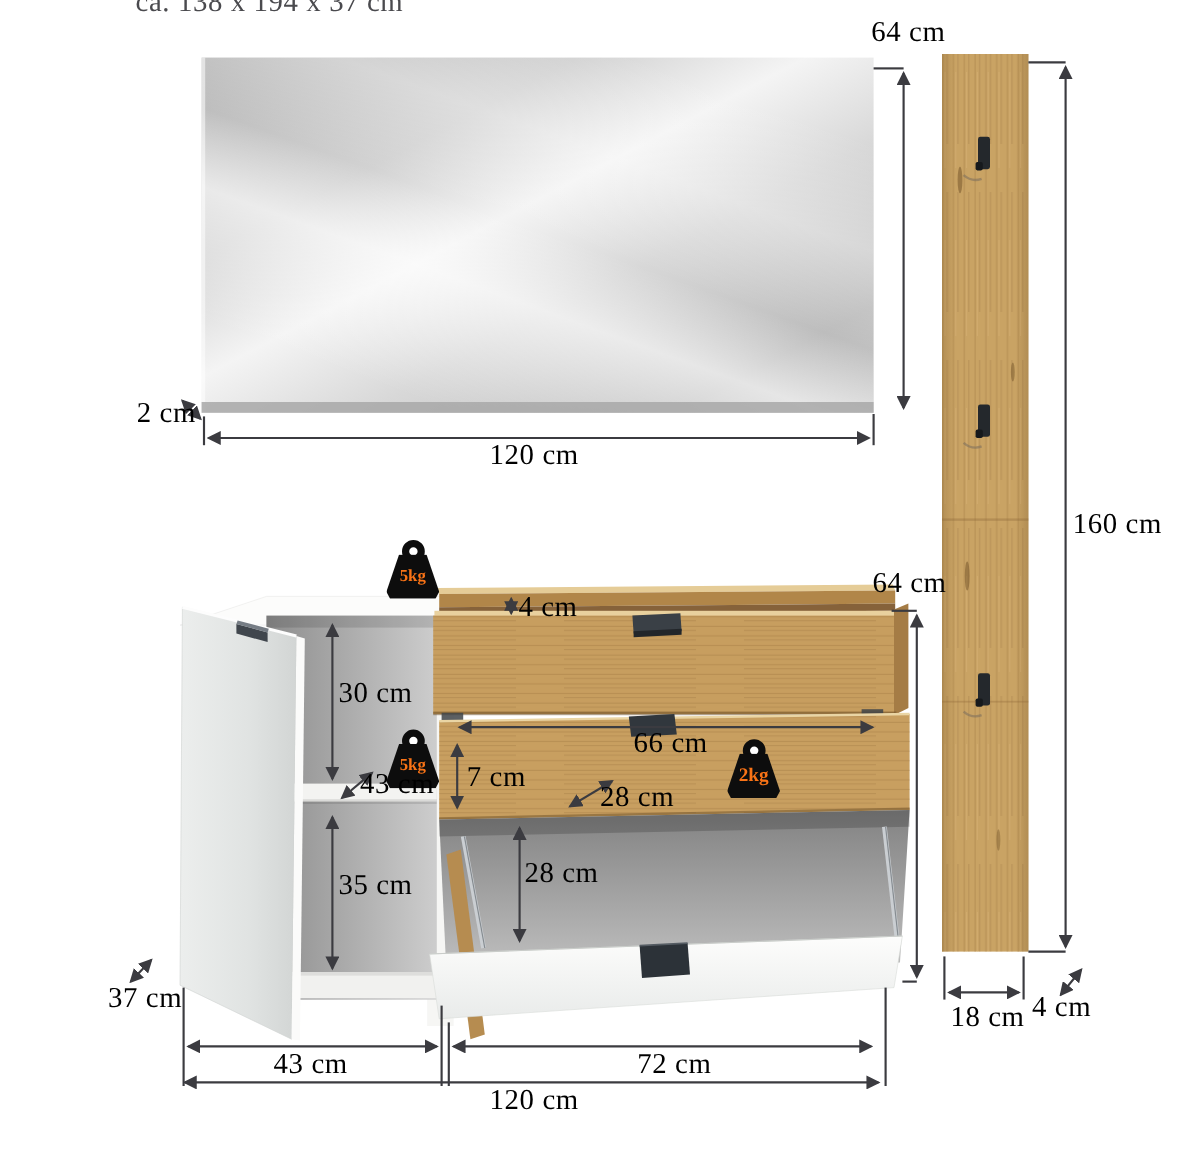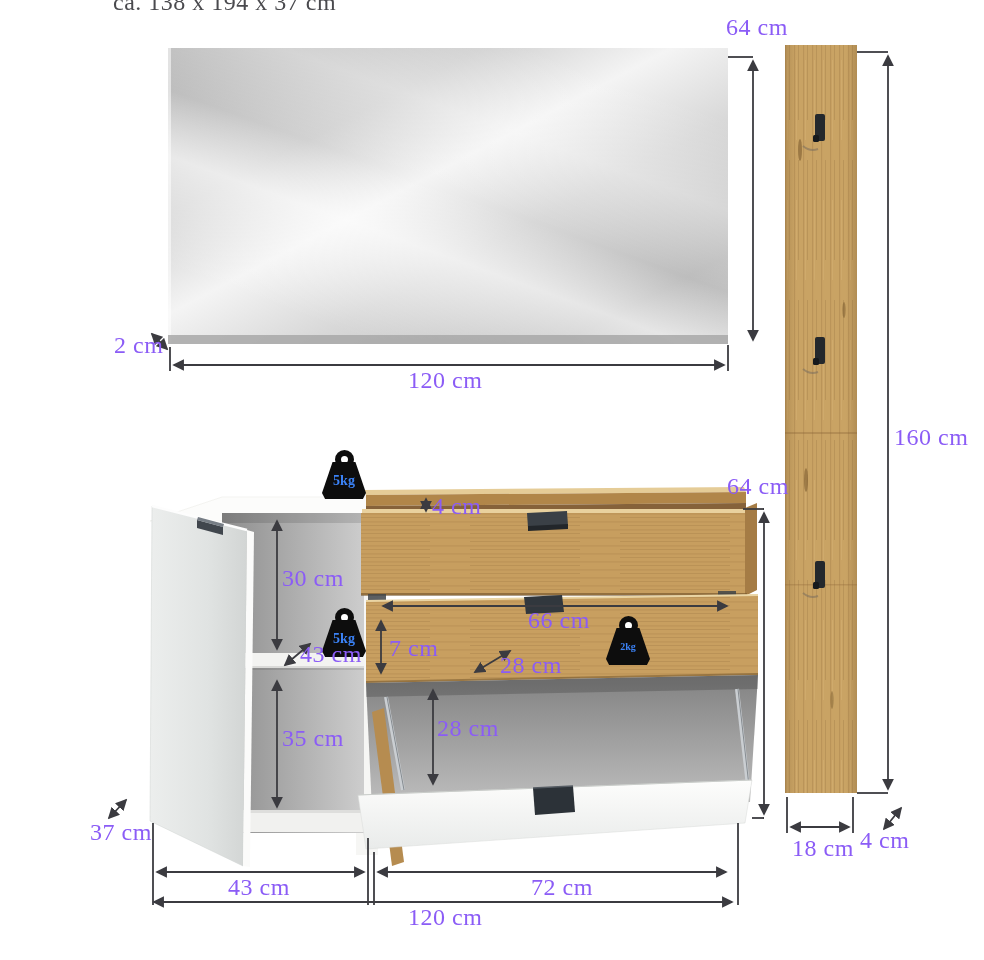--- a/index.html
+++ b/index.html
@@ -1,27 +1,27 @@
 <!DOCTYPE html>
 <html><head>
 <meta charset="utf-8">
 <style>
   html,body{margin:0;padding:0;background:#fff;}
   #stage{position:relative;width:984px;height:960px;background:#ffffff;overflow:hidden;
          font-family:Liberation Serif, serif;}
   .layer{position:absolute;left:0;top:0;width:984px;height:960px;}
-  .dim{position:absolute;color:#8b5cf6;font-size:24px;font-weight:400;letter-spacing:.5px;white-space:nowrap;z-index:30;}
+  .dim{position:absolute;color:#000000;font-size:24px;font-weight:400;letter-spacing:.5px;white-space:nowrap;z-index:30;}
   .hdr{position:absolute;left:113px;top:-11px;color:#4a4a4e;font-size:24px;letter-spacing:.5px;z-index:30;}
   .weight{position:absolute;width:44px;text-align:center;z-index:25;}
   .weight .ring{width:19px;height:19px;border:6px solid #0d0d0d;border-radius:50%;
                 margin:0 auto -7px auto;box-sizing:border-box;background:#fff;}
-  .weight .body{position:relative;height:37px;background:#0d0d0d;color:#3b82f6;
+  .weight .body{position:relative;height:37px;background:#0d0d0d;color:#f97316;
                 font-size:14px;font-weight:bold;line-height:37px;
                 clip-path:polygon(24% 0,76% 0,100% 84%,93% 100%,7% 100%,0 84%);}
-  .w2 .body{font-size:10px;}
+  .w2 .body{font-size:16px;}
   svg{display:block;}
 </style>
 </head>
 <body>
 <div id="stage">
 
 <svg class="layer" width="984" height="960" viewBox="0 0 984 960">
   <defs>
     <linearGradient id="mirrorGrad" x1="0" y1="0" x2="1" y2="1">
       <stop offset="0" stop-color="#b7b7b7"></stop>

